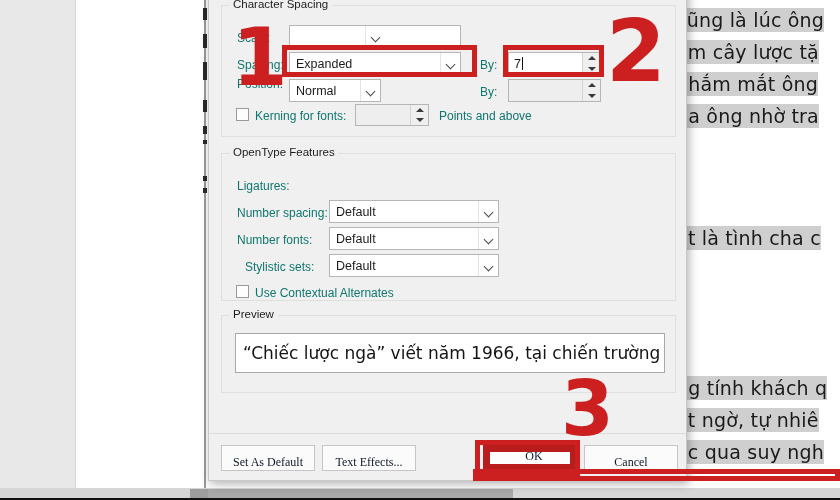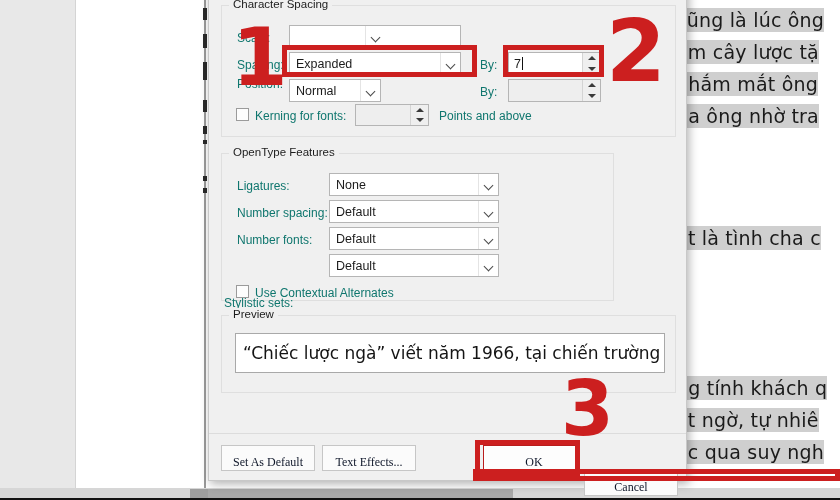--- a/index.html
+++ b/index.html
@@ -277,21 +277,21 @@
     box-sizing: border-box;
     display: flex;
     align-items: flex-end;
     justify-content: center;
     font-size: 12px;
     color: #0f172a;
     font-family: Liberation Serif, serif;
     white-space: nowrap;
   }
   .btn.default {
-    border: 1px solid #b91c1c;
+    border: 7px solid #b91c1c;
     background: #fdfdfd;
     box-shadow: inset 0 0 0 1px #ffffff;
     padding-left: 8px;
   }
 
   
   .red-box {
     position: absolute;
     border: 5px solid #cc1f1f;
     box-sizing: border-box;
@@ -410,49 +410,43 @@
         <span>
             <i class="tri-up"></i>
           </span>
         <span>
             <i class="tri-dn"></i>
           </span>
       </span>
     </div>
     <span class="row-label" style="left:230px; top:146px;">Points and above</span>
 
-    <div class="group" style="left:12px; top:190px; width:393px; height:148px;">
+    <div class="group" style="left:12px; top:190px; width:455px; height:148px;">
       <span class="group-label">OpenType Features</span>
     </div>
 
     <span class="row-label" style="left:28px; top:216px;">Ligatures:</span>
-    <div class="combo" style="left:120px; top:210px; width:170px; height:23px;">
-      <span class="combo-text">None</span>
-      <span class="combo-arrow">
-          <i class="chev"></i>
-        </span>
-    </div>
 
     <span class="row-label" style="left:28px; top:243px;">Number spacing:</span>
     <div class="combo" style="left:120px; top:237px; width:170px; height:23px;">
       <span class="combo-text">Default</span>
       <span class="combo-arrow">
           <i class="chev"></i>
         </span>
     </div>
 
     <span class="row-label" style="left:28px; top:270px;">Number fonts:</span>
     <div class="combo" style="left:120px; top:264px; width:170px; height:23px;">
       <span class="combo-text">Default</span>
       <span class="combo-arrow">
           <i class="chev"></i>
         </span>
     </div>
 
-    <span class="row-label" style="left:15px; top:297px;margin-top:36px;">Stylistic sets:</span>
+    <span class="row-label" style="left:36px; top:297px;">Stylistic sets:</span>
     <div class="combo" style="left:120px; top:291px; width:170px; height:23px;">
       <span class="combo-text">Default</span>
       <span class="combo-arrow">
           <i class="chev"></i>
         </span>
     </div>
 
     <div class="cbx" style="left:27px; top:322px;"></div>
     <span class="row-label" style="left:46px; top:323px;">Use Contextual Alternates</span>
 
@@ -467,21 +461,21 @@
 
     <div class="btn" style="left:12px; top:482px; width:94px; height:26px;">
       <span>Set As Default</span>
     </div>
     <div class="btn" style="left:113px; top:482px; width:94px; height:26px;">
       <span>Text Effects...</span>
     </div>
     <div class="btn default" style="left:274px; top:482px; width:94px; height:26px;">
       <span>OK</span>
     </div>
-    <div class="btn" style="left:375px; top:482px; width:94px; height:26px;margin-top:25px;">
+    <div class="btn" style="left:375px; top:482px; width:94px; height:26px;">
       <span>Cancel</span>
     </div>
 
   </div>
 </div>
 
 <div id="annotation-layer">
   <div class="red-box" style="left:282px; top:45px; width:195px; height:32px;"></div>
   <div class="red-box" style="left:503px; top:45px; width:101px; height:32px;"></div>
   <div class="red-box" style="left:475px; top:440px; width:105px; height:37px;"></div>

